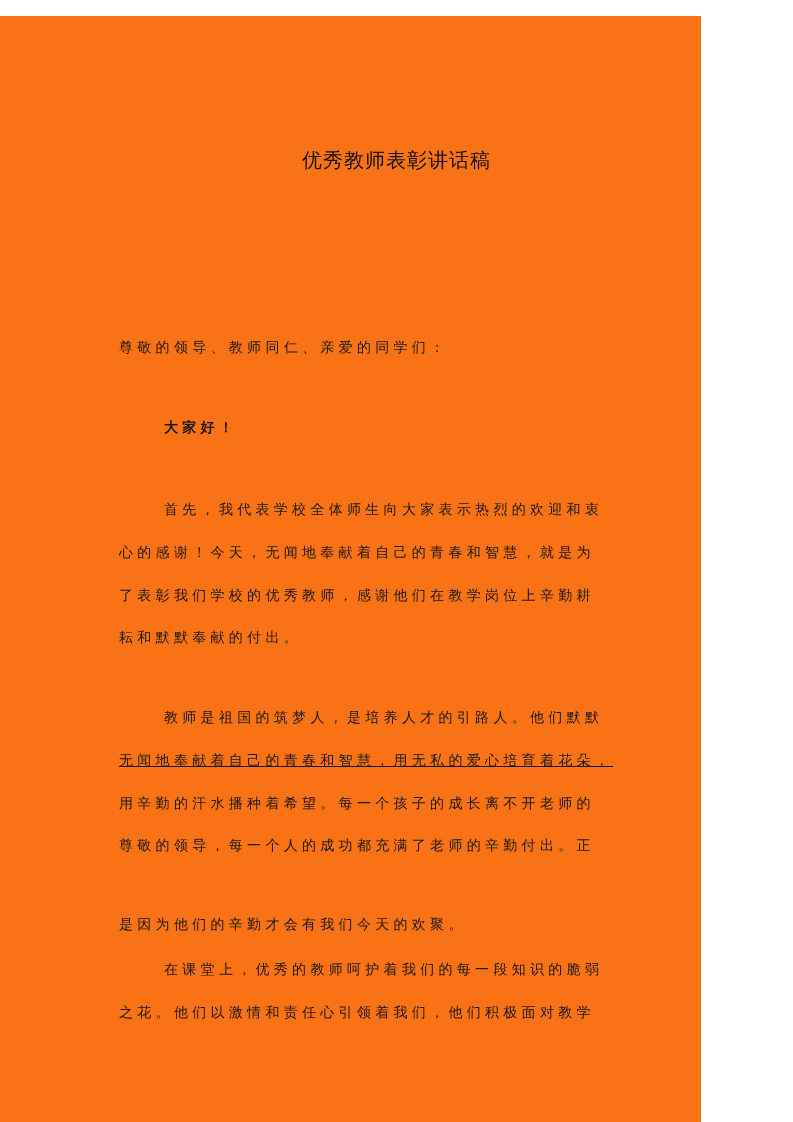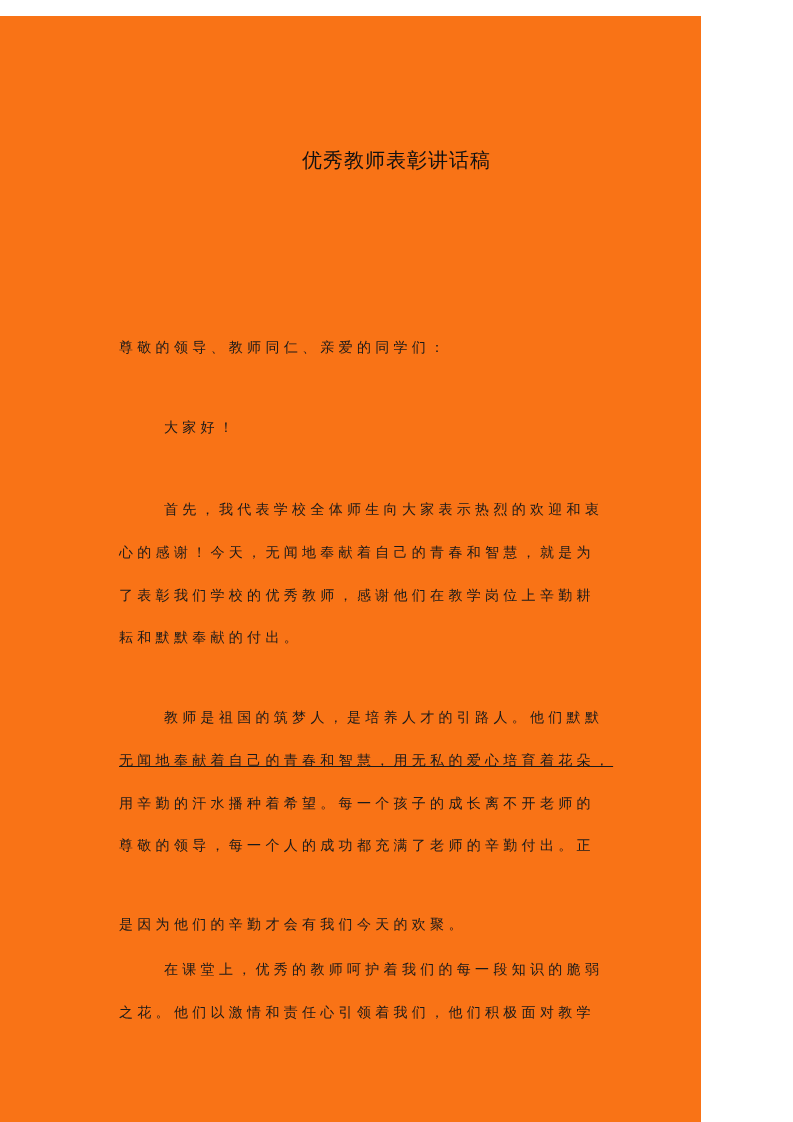--- a/index.html
+++ b/index.html
@@ -47,21 +47,21 @@
   </style>
 </head>
 <body>
 
 <div class="page">
 
   <div class="title">优秀教师表彰讲话稿</div>
 
   <div class="line" style="top:318px;">尊敬的领导、教师同仁、亲爱的同学们：</div>
 
-  <div class="line indent" style="top:398px;">大家好！</div>
+  <div class="line indent" style="top:398px;font-weight:bold;">大家好！</div>
 
   <div>
     <div class="line indent" style="top:480px;">首先，我代表学校全体师生向大家表示热烈的欢迎和衷</div>
     <div class="line" style="top:523px;">心的感谢！今天，无闻地奉献着自己的青春和智慧，就是为</div>
     <div class="line" style="top:566px;">了表彰我们学校的优秀教师，感谢他们在教学岗位上辛勤耕</div>
     <div class="line" style="top:608px;">耘和默默奉献的付出。</div>
   </div>
 
   <div>
     <div class="line indent" style="top:688px;">教师是祖国的筑梦人，是培养人才的引路人。他们默默</div>

